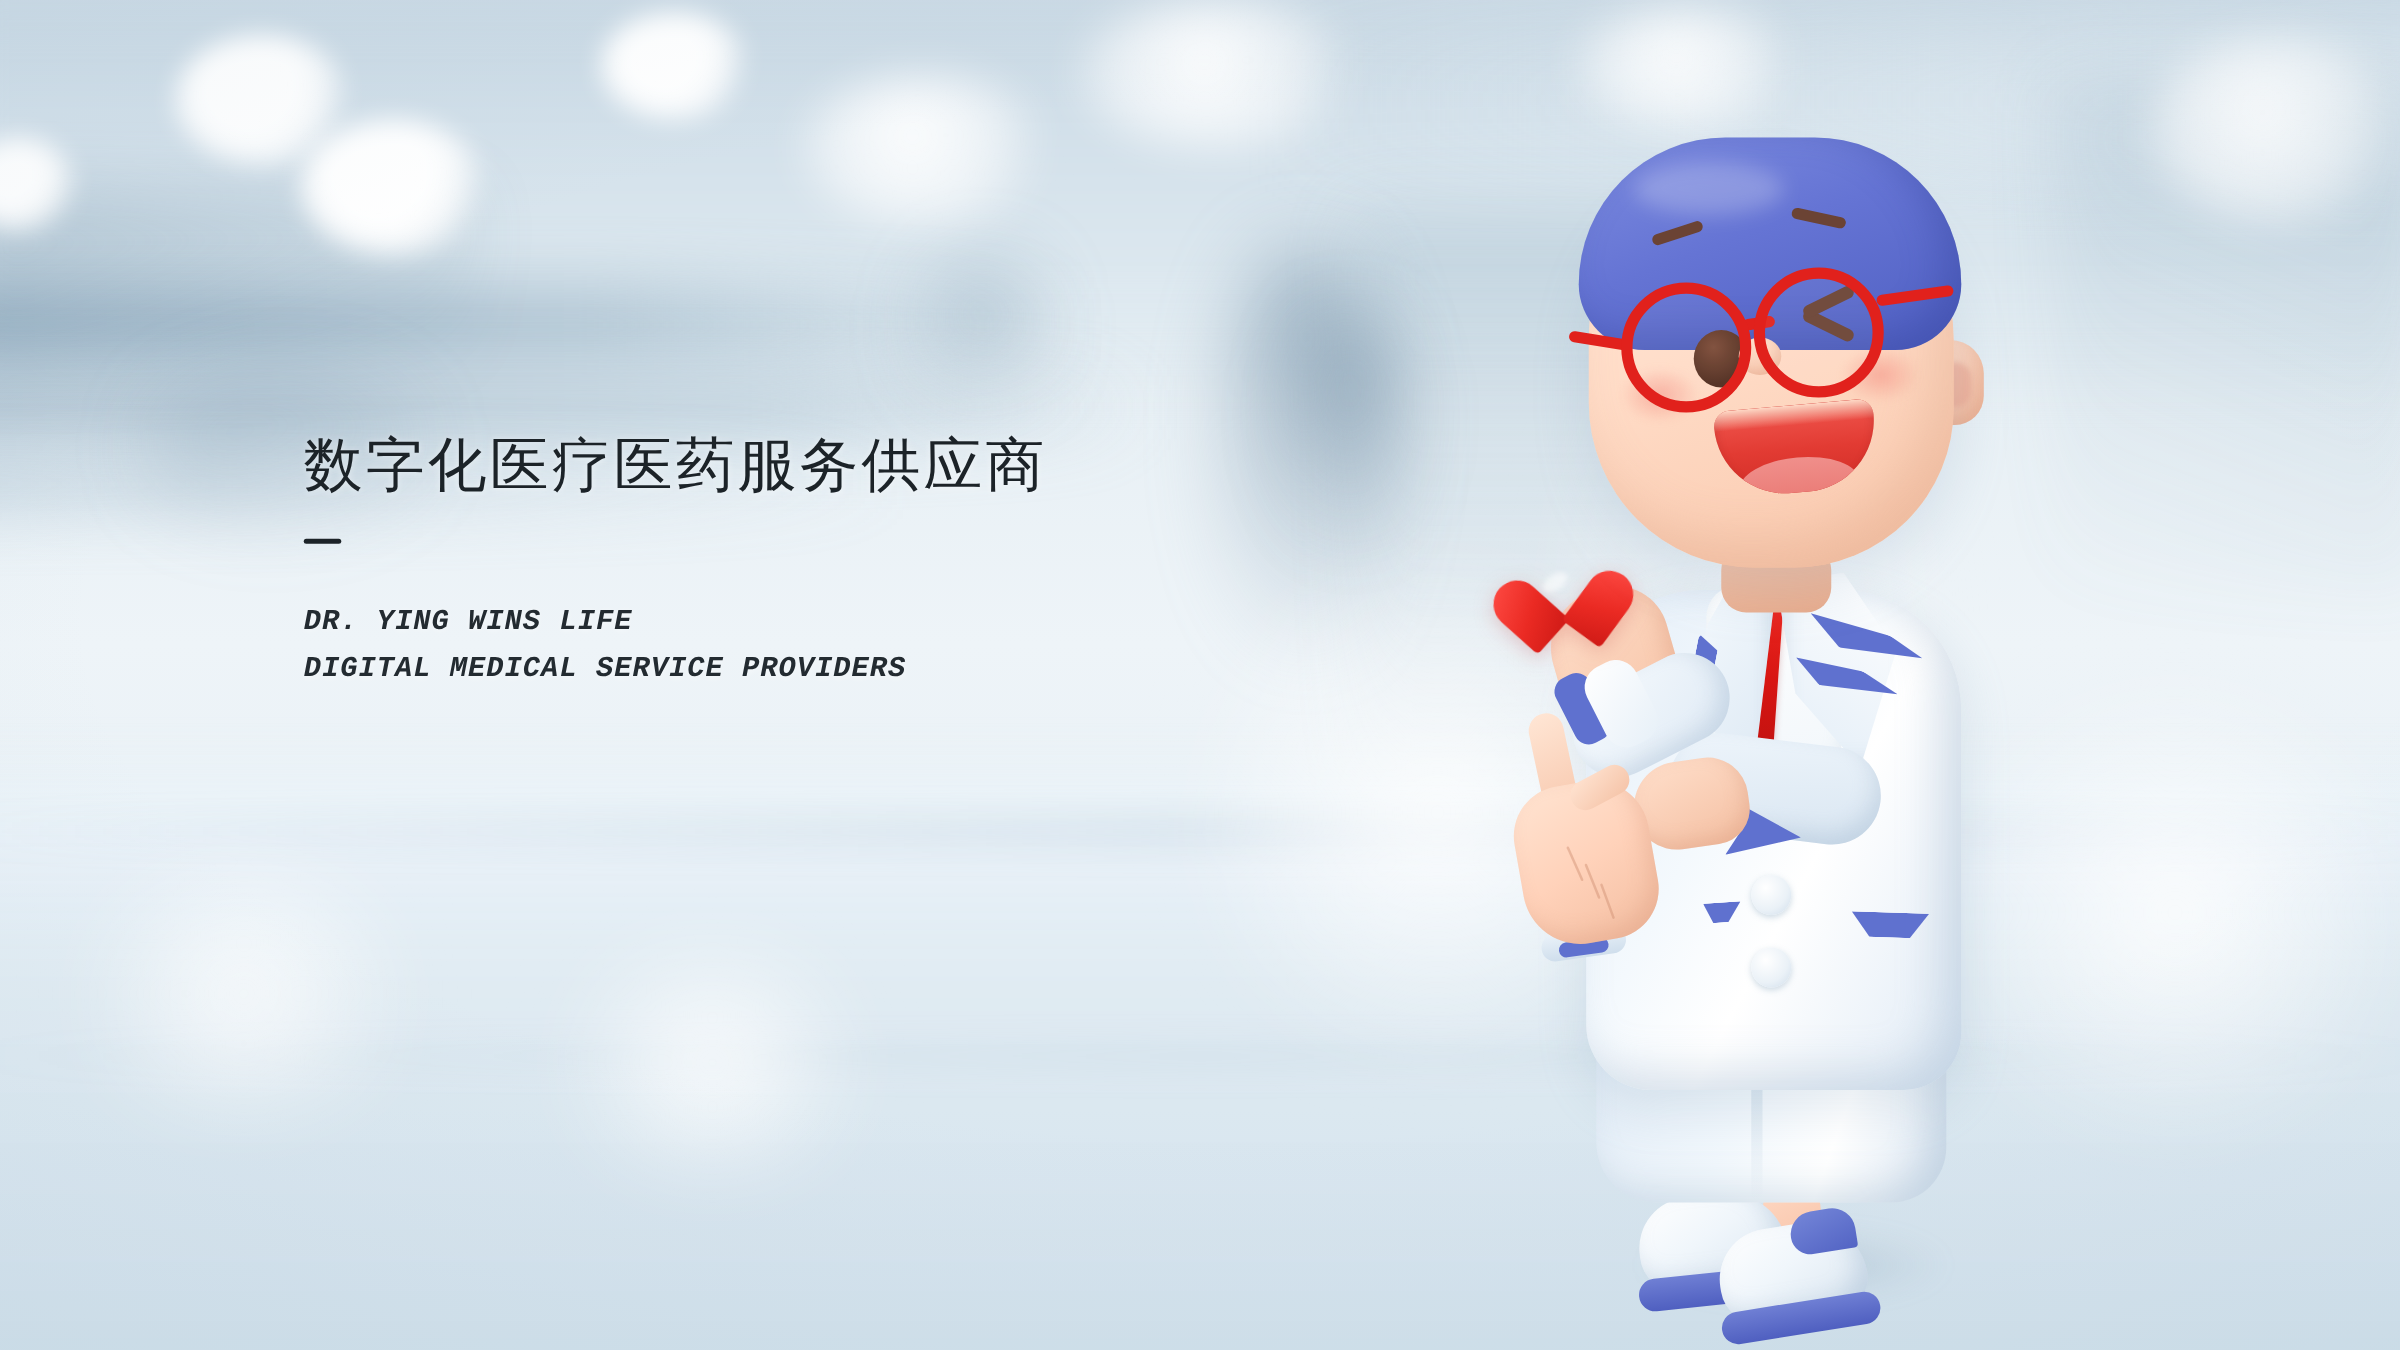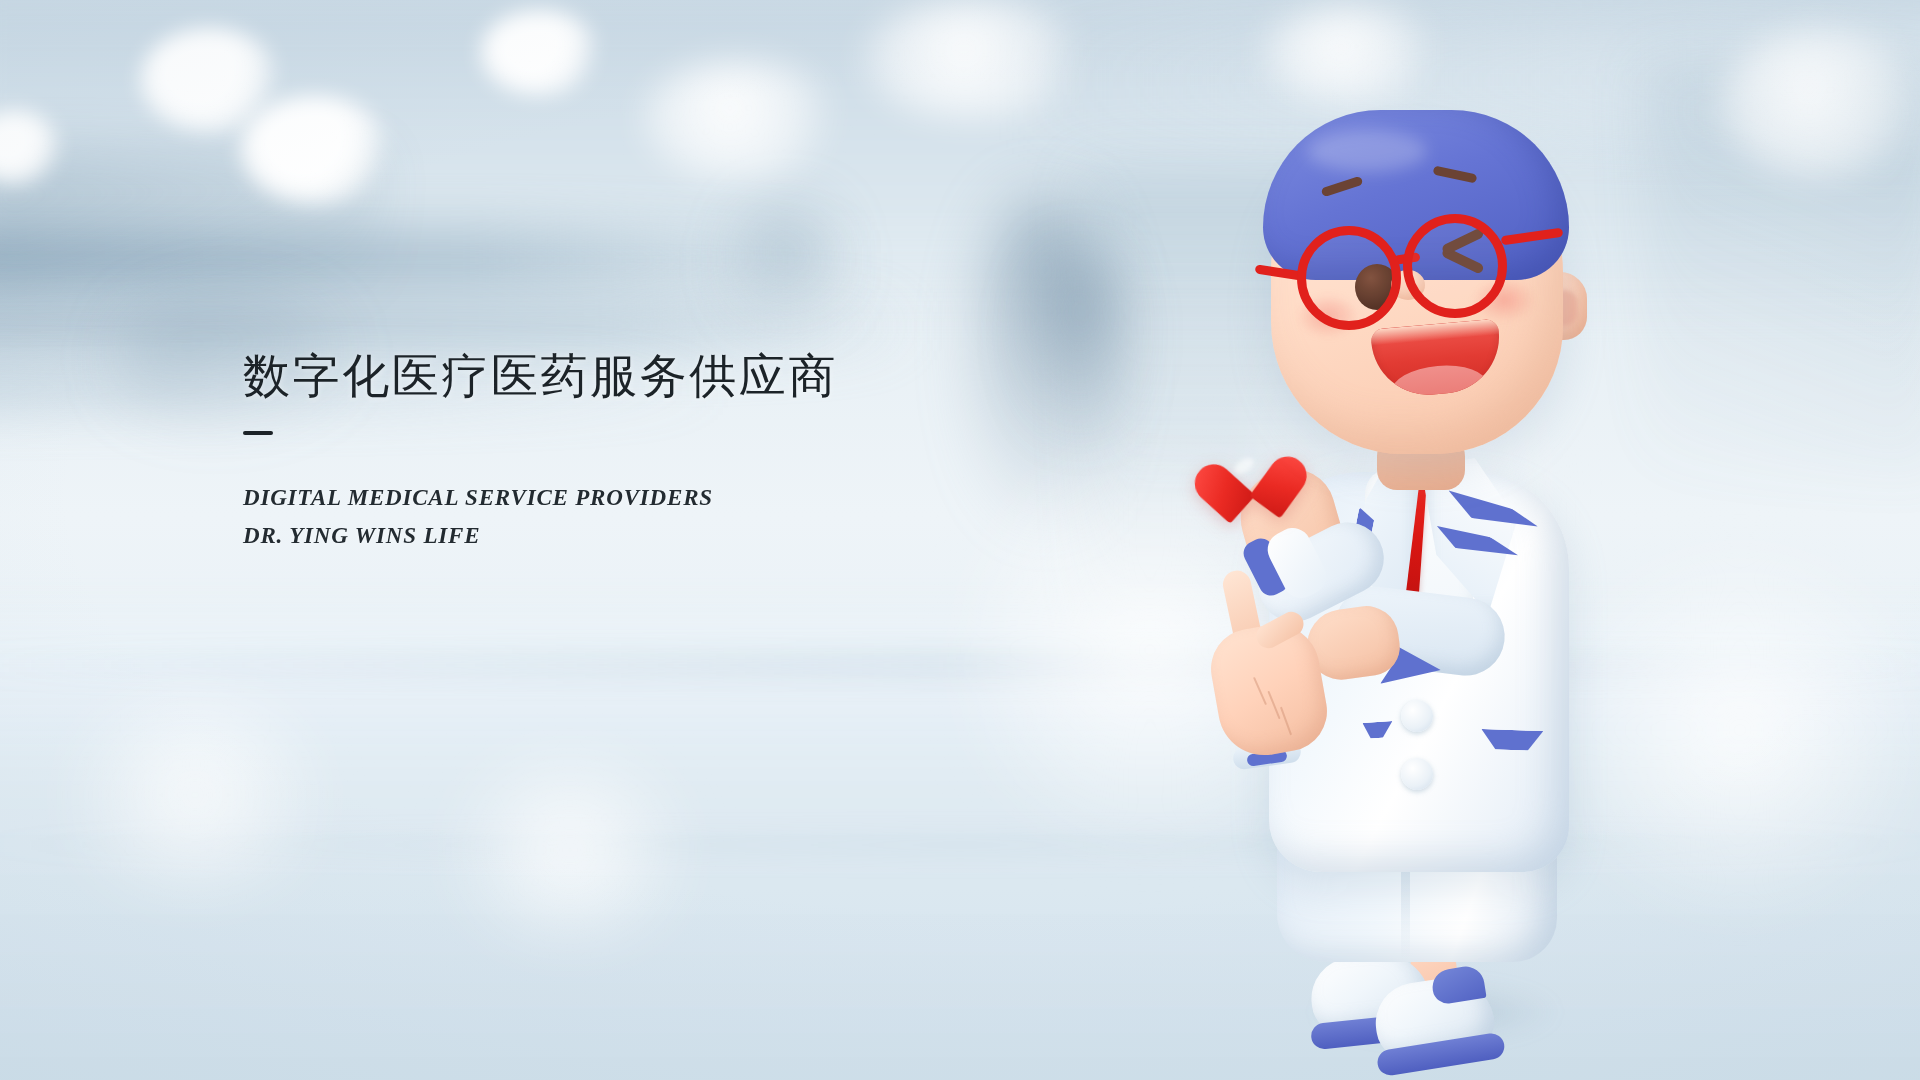--- a/index.html
+++ b/index.html
@@ -3,21 +3,21 @@
 <meta charset="utf-8">
 <title>Hero Banner</title>
 <style>
   html,body{margin:0;padding:0;background:#0b0d10;}
   *{box-sizing:border-box;}
 
   .stage{
     position:relative;
     width:1920px;height:1080px;
     overflow:hidden;
-    font-family:Liberation Serif, serif;
+    font-family:Liberation Mono, monospace;
     background:#dbe6ee;
   }
 
   
   .bg{position:absolute;inset:0;overflow:hidden;}
   .bg-base{
     position:absolute;inset:-80px;
     background:
       linear-gradient(180deg,#cfdde8 0%,#d9e5ed 14%,#e8f0f5 33%,#eef4f8 48%,#e9f1f6 62%,#dfeaf1 78%,#d4e1ea 100%);
   }
@@ -409,22 +409,22 @@
 
   <div class="rimlight"></div>
 
   <div class="copy">
     <div class="headline-cn">数字化医疗医药服务供应商</div>
 
 
     <div class="rule"></div>
 
     <div class="sub">
+      <div class="sub-line">DR. YING WINS LIFE</div>
       <div class="sub-line">DIGITAL MEDICAL SERVICE PROVIDERS</div>
-      <div class="sub-line">DR. YING WINS LIFE</div>
     </div>
   </div>
 
   <div class="mascot">
 
     <div class="m m-shadow"></div>
 
     <div class="m leg-back"></div>
     <div class="m leg-front"></div>
     <div class="m cuff c1"></div>

